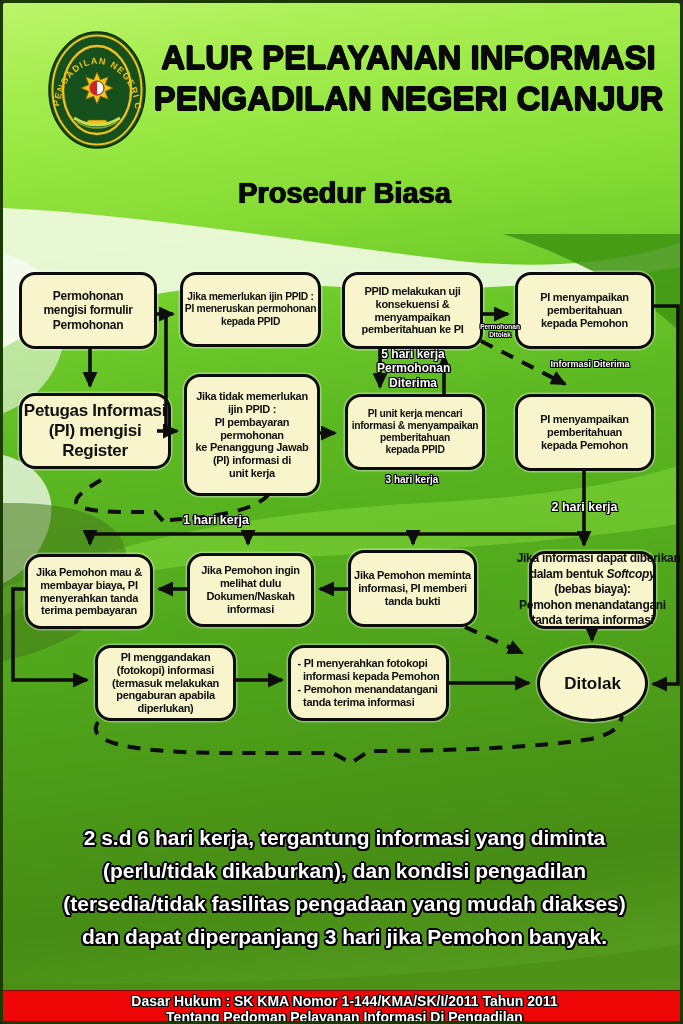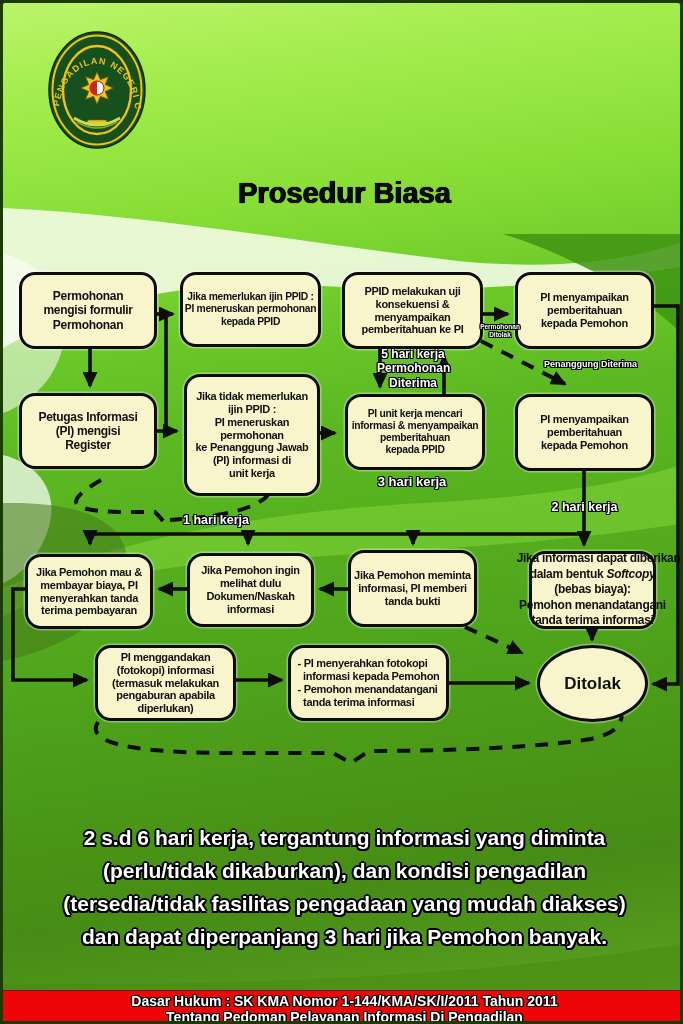--- a/index.html
+++ b/index.html
@@ -79,20 +79,24 @@
       <textPath href="#arcTop" startOffset="4%">PENGADILAN NEGERI CIANJUR</textPath>
     </text>
     <polygon points="66,58 58.3,61.4 61.3,69.3 53.4,66.3 50,74 46.6,66.3 38.7,69.3 41.7,61.4 34,58 41.7,54.6 38.7,46.7 46.6,49.7 50,42 53.4,49.7 61.3,46.7 58.3,54.6" fill="#f2c41c" stroke="#7a5c00" stroke-width="0.8"></polygon>
     <circle cx="50" cy="58" r="7" fill="#ffffff" stroke="#8a1010" stroke-width="1"></circle>
     <path d="M50,51 a7,7 0 0 0 0,14 Z" fill="#cc2222"></path>
     <rect x="40" y="90" width="20" height="5.5" rx="2" fill="#eec11d" stroke="#7a5c00" stroke-width="0.6"></rect>
     <path d="M27,88 Q50,102 73,88" fill="none" stroke="#c8dd52" stroke-width="3"></path>
     <path d="M30,92 Q50,104 70,92" fill="none" stroke="#86a832" stroke-width="1.6"></path>
   </svg>
 
+  <div class="abs title-block">
+    <div>ALUR PELAYANAN INFORMASI</div>
+    <div>PENGADILAN NEGERI CIANJUR</div>
+  </div>
   <div class="abs subtitle">Prosedur Biasa</div>
 
   <svg id="lines" width="683" height="1024" viewBox="0 0 683 1024">
     <defs>
       <marker id="ah" markerUnits="userSpaceOnUse" markerWidth="17" markerHeight="15" refX="14" refY="7.5" orient="auto">
         <path d="M0,0 L16,7.5 L0,15 Z" fill="#0d0d0d"></path>
       </marker>
     </defs>
     <g stroke="#0d0d0d" stroke-width="3.6" fill="none">
       <path d="M87,346 V383" marker-end="url(#ah)"></path>
@@ -125,26 +129,26 @@
       <path d="M95,719 C80,742 140,750 230,750 L330,750 L348,760 L366,748 C450,748 540,744 588,736 C608,731 616,726 619,713"></path>
     </g>
   </svg>
 
   <div class="box" style="left:16px;top:269px;width:138px;height:77px;font-size:12px;">Permohonan
 mengisi formulir
 Permohonan</div>
   <div class="box" style="left:177px;top:269px;width:141px;height:75px;font-size:10.3px;">Jika memerlukan ijin PPID :
 PI meneruskan permohonan
 kepada PPID</div>
-  <div class="box" style="left:16px;top:390px;width:138px;height:76px;font-size:12px;">Petugas Informasi
+  <div class="box" style="left:16px;top:390px;width:152px;height:76px;font-size:17px;">Petugas Informasi
 (PI) mengisi
 Register</div>
   <div class="box" style="left:181px;top:371px;width:136px;height:122px;">Jika tidak memerlukan
 ijin PPID :
-PI meneruskan
+PI pembayaran
 permohonan
 ke Penanggung Jawab
 (PI) informasi di
 unit kerja</div>
   <div class="box" style="left:339px;top:269px;width:141px;height:77px;">PPID melakukan uji
 konsekuensi &amp;
 menyampaikan
 pemberitahuan ke PI</div>
   <div class="box" style="left:512px;top:269px;width:139px;height:77px;">PI menyampaikan
 pemberitahuan
@@ -183,22 +187,22 @@
 &nbsp;&nbsp;informasi kepada Pemohon
 - Pemohon menandatangani
 &nbsp;&nbsp;tanda terima informasi</div>
   <div class="box terminal" style="left:534px;top:642px;width:111px;height:77px;">Ditolak</div>
 
   <div class="olabel" style="left:374px;top:344px;width:72px;font-size:12px;">5 hari kerja
 Permohonan
 Diterima</div>
   <div class="olabel" style="left:477px;top:320px;width:40px;font-size:6.5px;">Permohonan
 Ditolak</div>
-  <div class="olabel" style="left:541px;top:356px;width:92px;font-size:9px;">Penanggung Diterima</div>
-  <div class="olabel" style="left:339px;top:471px;width:140px;font-size:13px;text-align:center;">3 hari kerja</div>
+  <div class="olabel" style="left:541px;top:356px;width:92px;font-size:9px;">Informasi Diterima</div>
+  <div class="olabel" style="left:339px;top:471px;width:140px;font-size:10px;text-align:center;">3 hari kerja</div>
   <div class="olabel" style="left:512px;top:497px;width:139px;font-size:12.5px;">2 hari kerja</div>
   <div class="olabel" style="left:180px;top:510px;width:80px;font-size:12.5px;text-align:left;">1 hari kerja</div>
 
   <div class="abs note">2 s.d 6 hari kerja, tergantung informasi yang diminta
 (perlu/tidak dikaburkan), dan kondisi pengadilan
 (tersedia/tidak fasilitas pengadaan yang mudah diakses)
 dan dapat diperpanjang 3 hari jika Pemohon banyak.</div>
 
   <div class="abs redbar">
     <div>Dasar Hukum : SK KMA Nomor 1-144/KMA/SK/I/2011 Tahun 2011</div>

